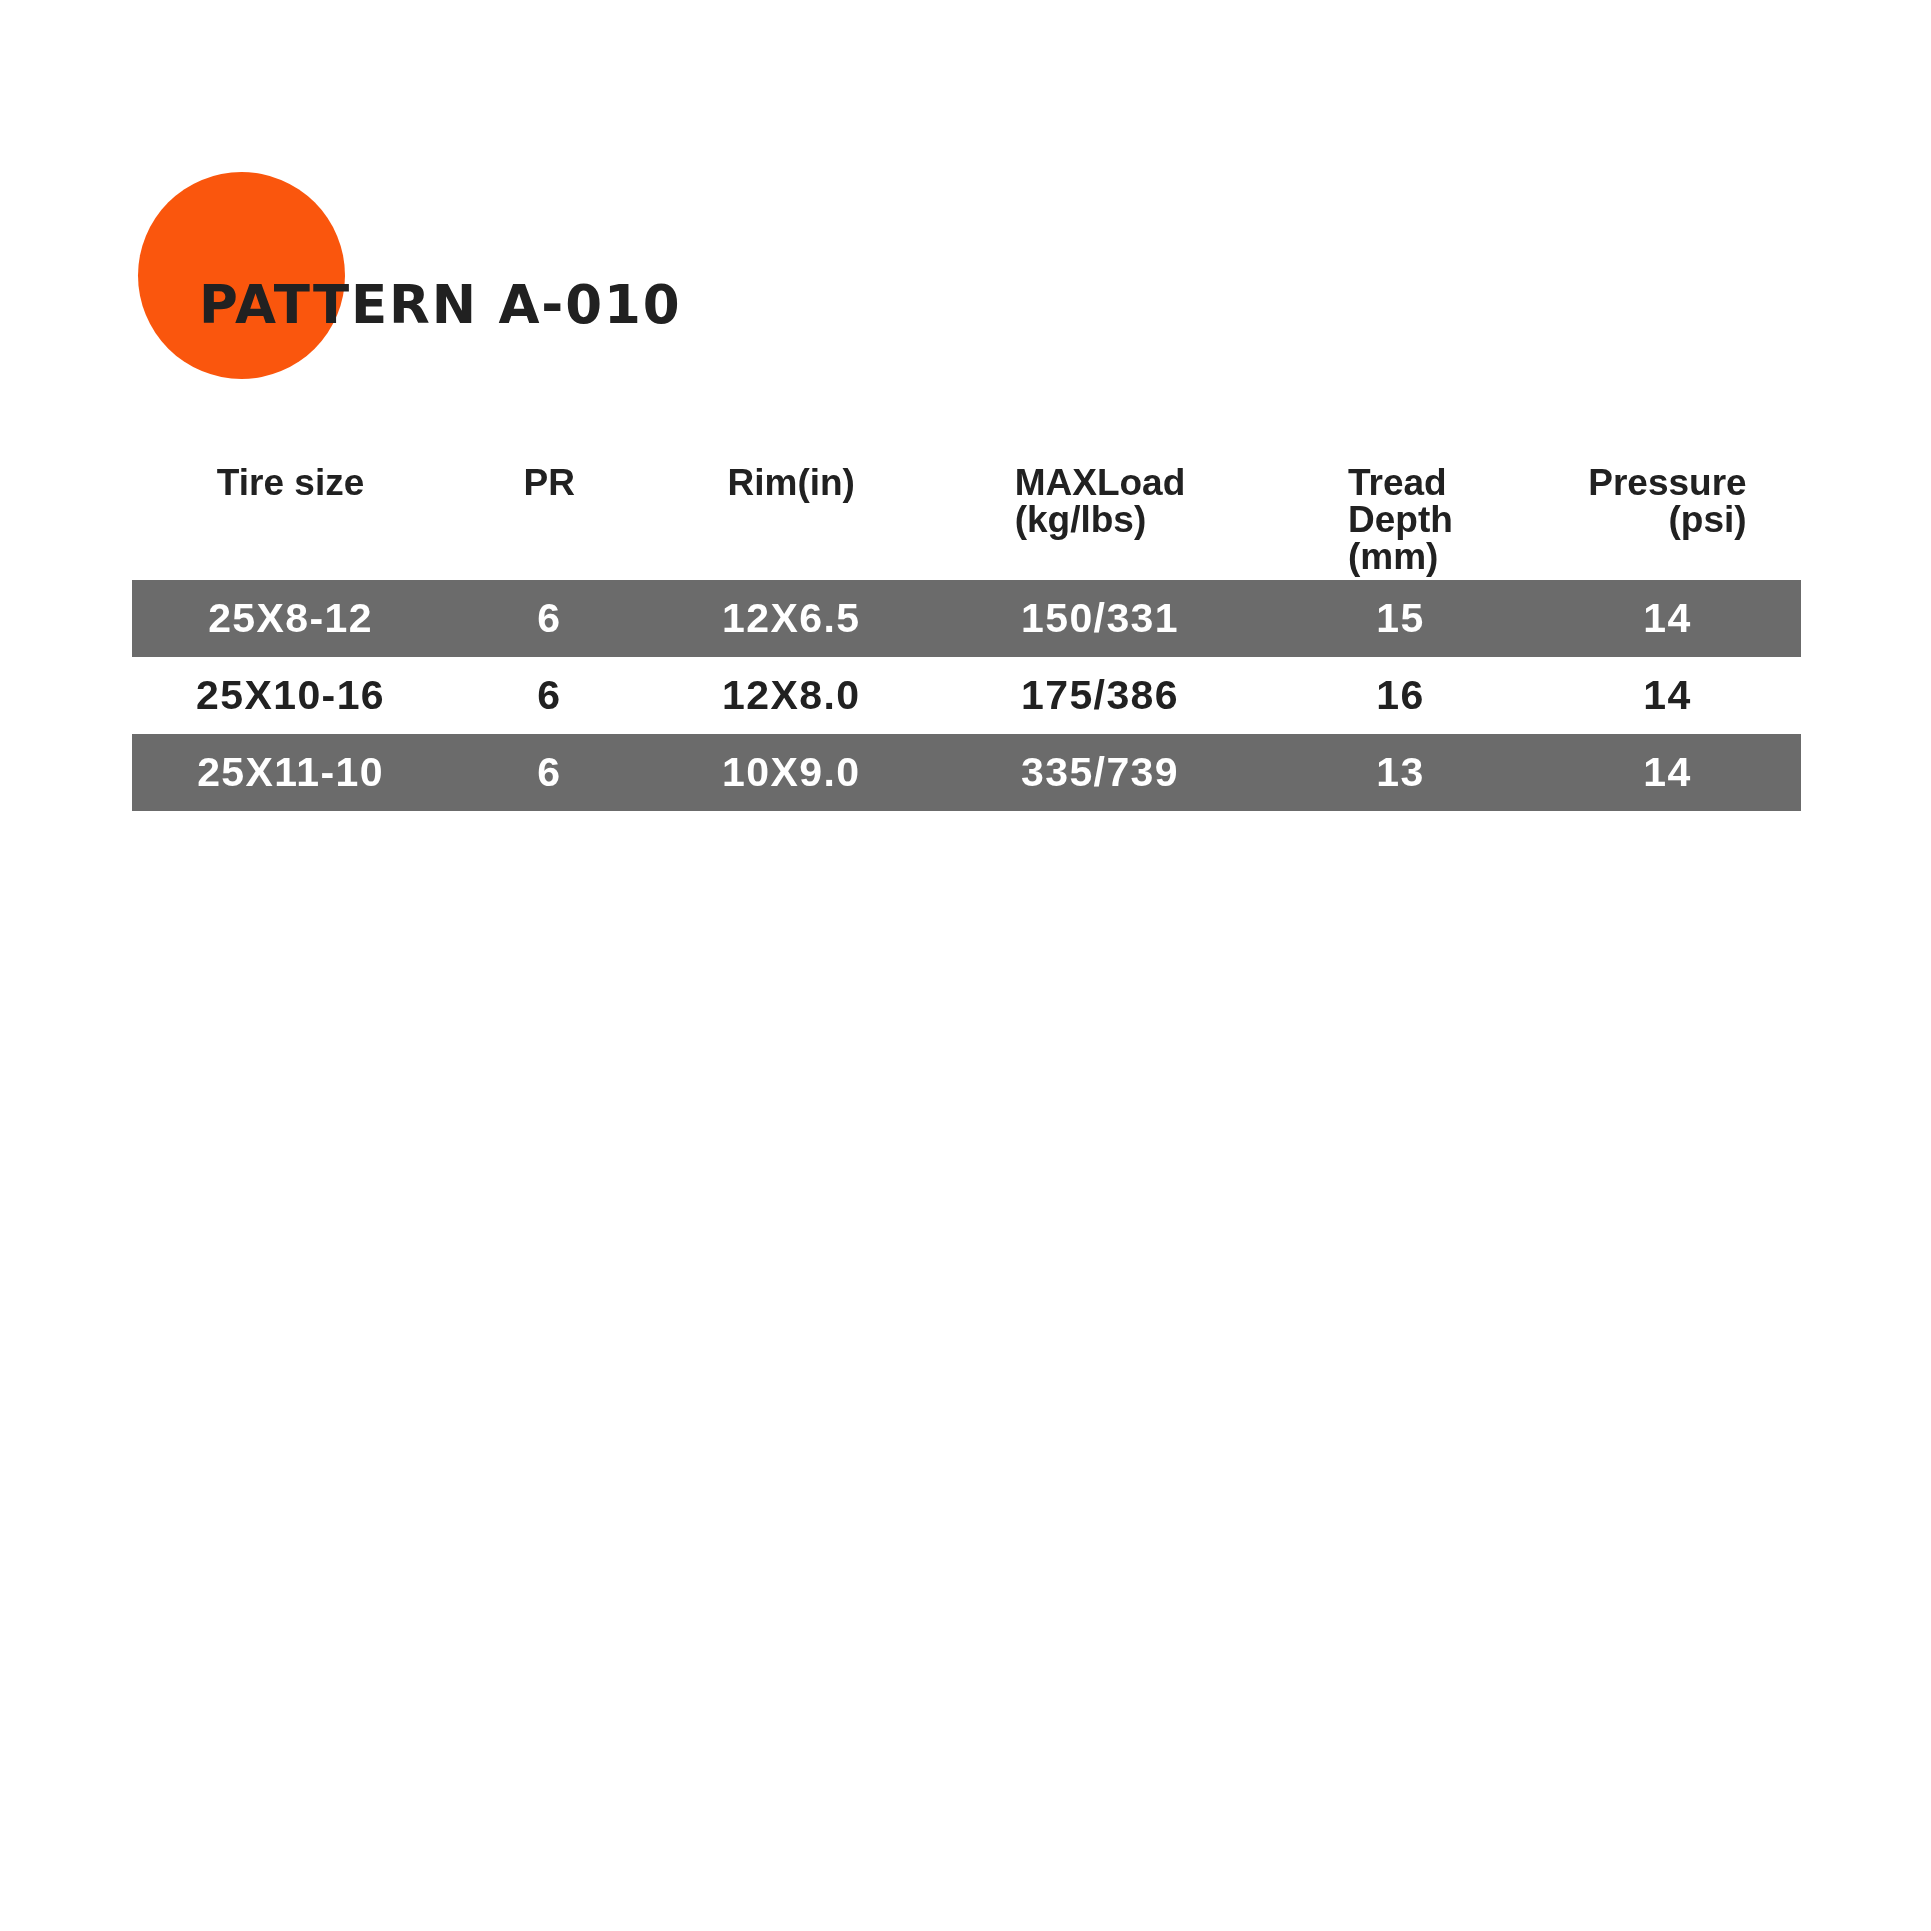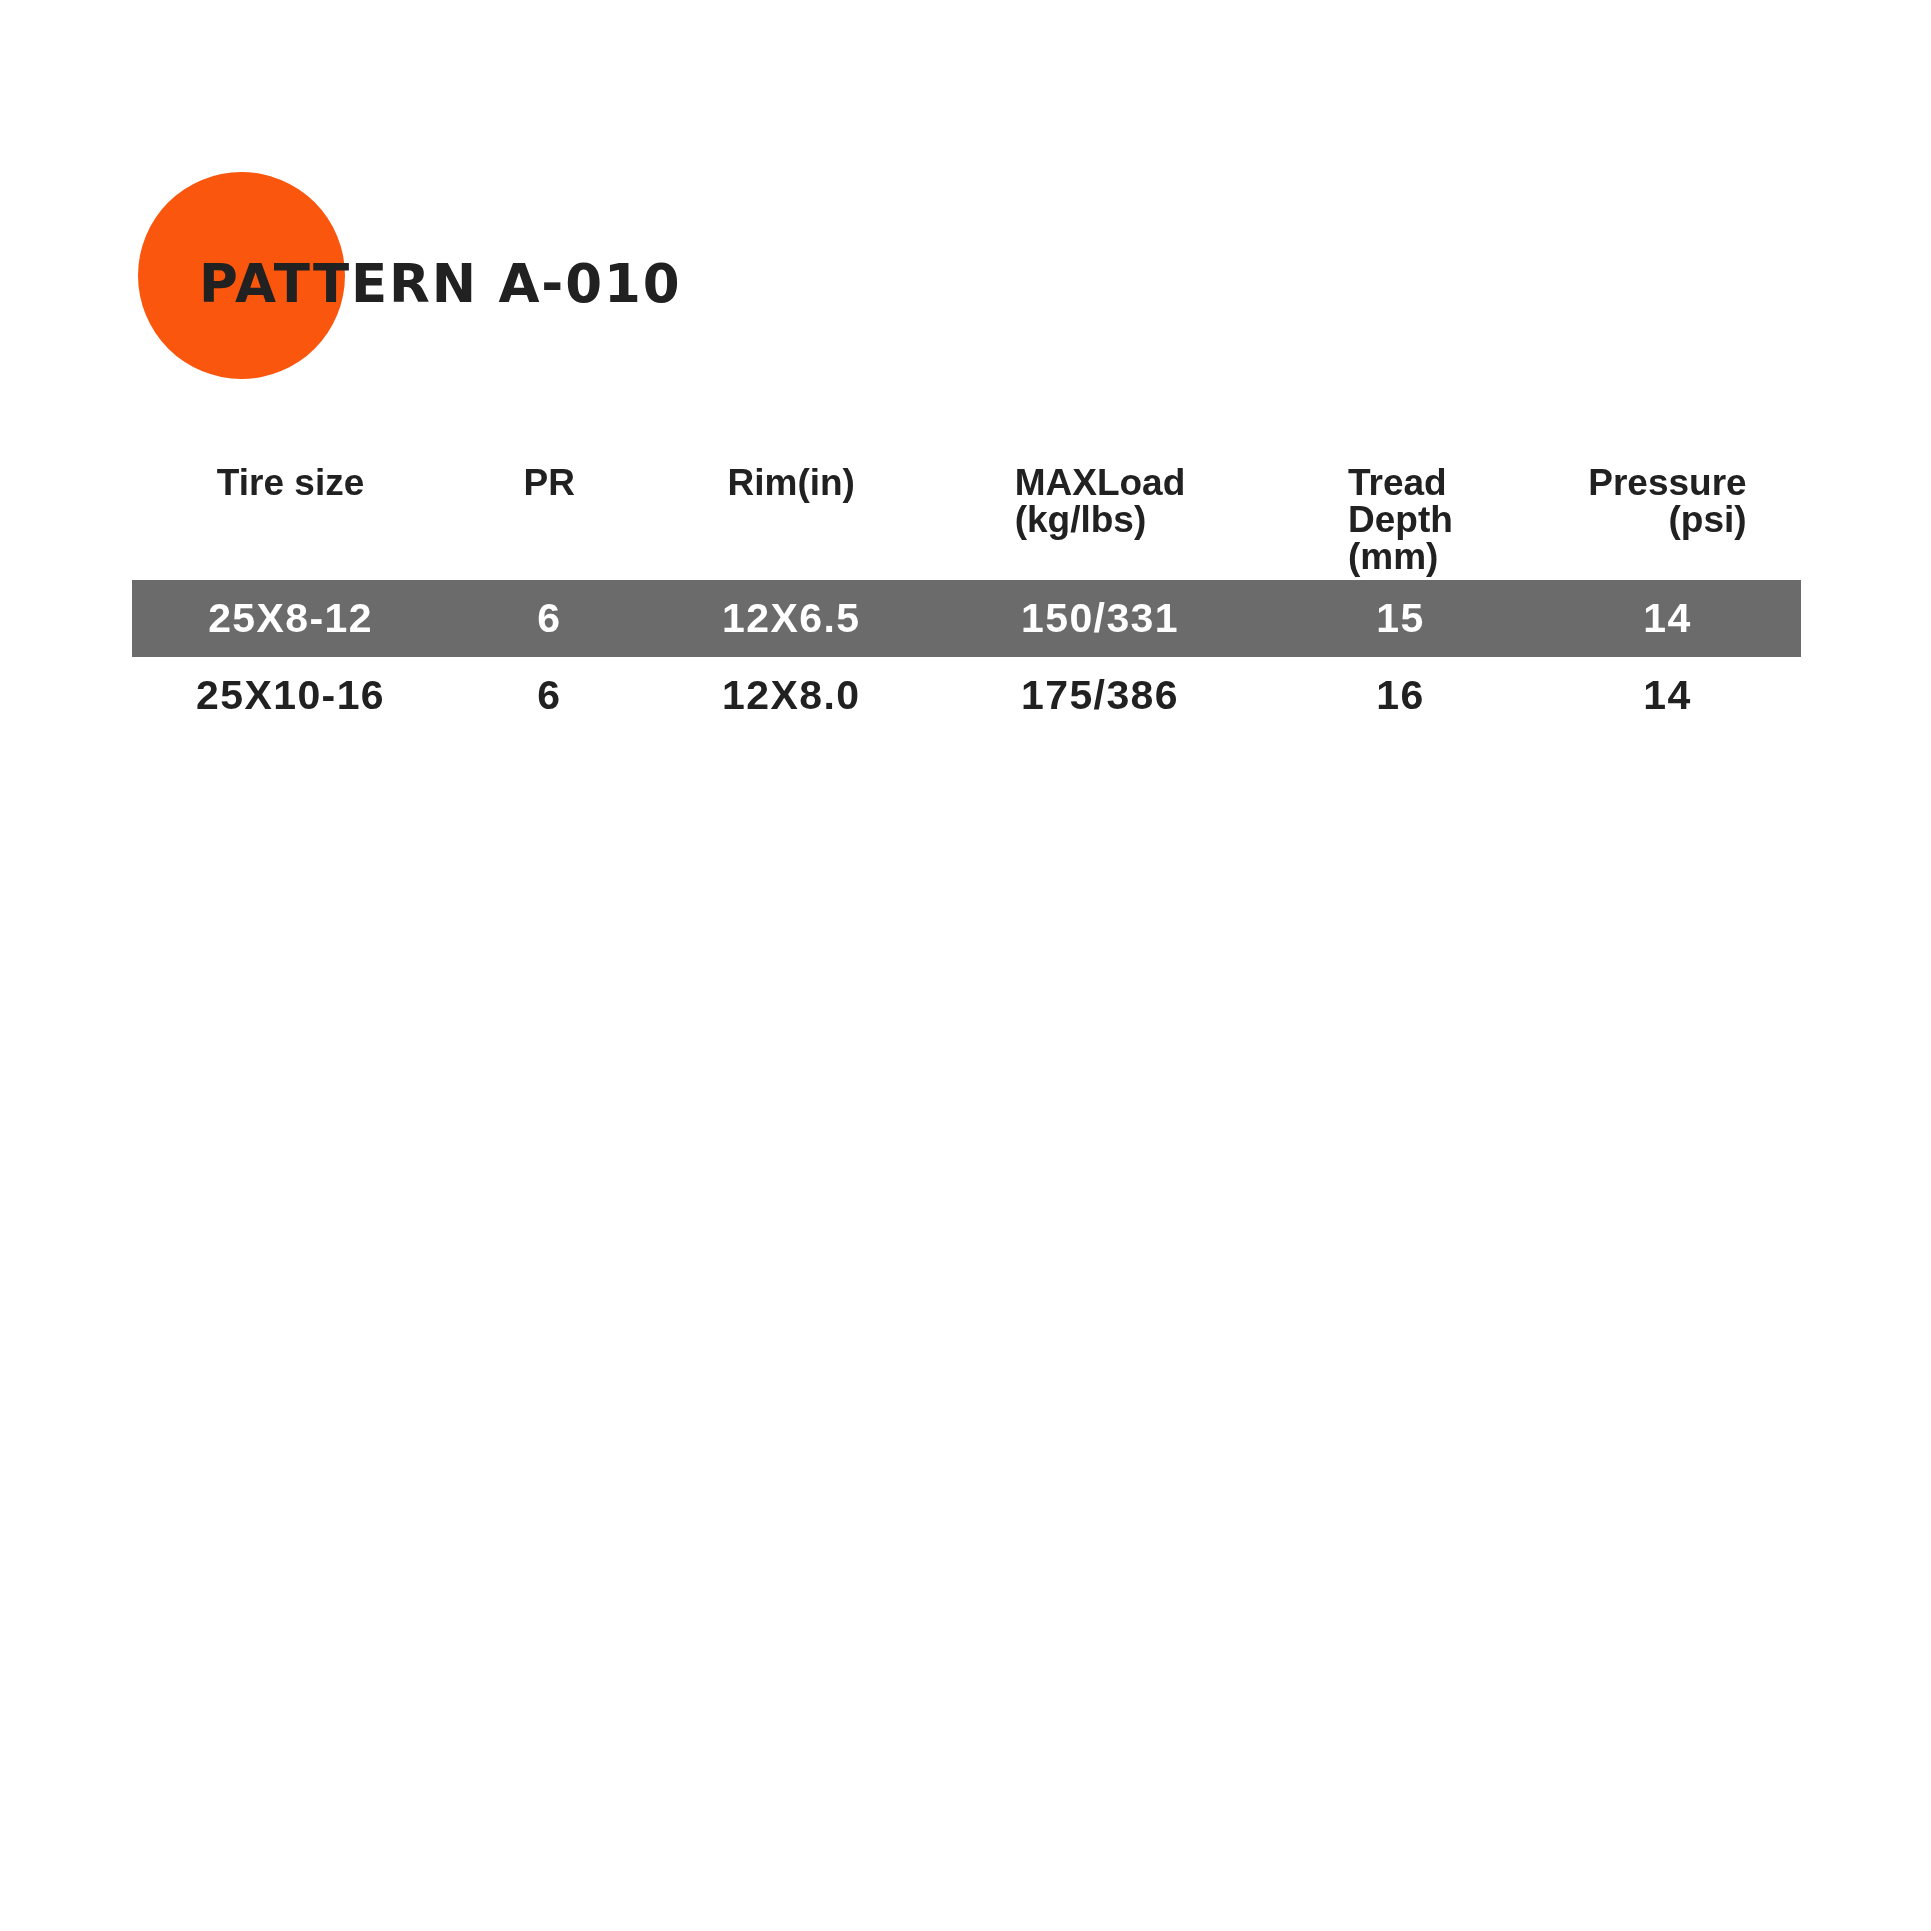--- a/index.html
+++ b/index.html
@@ -22,21 +22,21 @@
     width: 207px;
     height: 207px;
     border-radius: 50%;
     background: var(--accent);
     z-index: 1;
   }
 
   .page-title {
     position: absolute;
     left: 199px;
-    top: 253px;
+    top: 274px;
     z-index: 2;
     font-family: "DejaVu Sans", sans-serif;
     font-weight: 800;
     font-size: 53px;
     letter-spacing: 1.9px;
     color: var(--ink);
     white-space: nowrap;
   }
 
   .spec-table {
@@ -127,15 +127,23 @@
       <td>14</td>
     </tr>
     <tr>
       <td>25X10-16</td>
       <td>6</td>
       <td>12X8.0</td>
       <td>175/386</td>
       <td>16</td>
       <td>14</td>
     </tr>
+    <tr class="striped">
+      <td>25X11-10</td>
+      <td>6</td>
+      <td>10X9.0</td>
+      <td>335/739</td>
+      <td>13</td>
+      <td>14</td>
+    </tr>
   </tbody>
 </table>
 
 
 </body></html>

